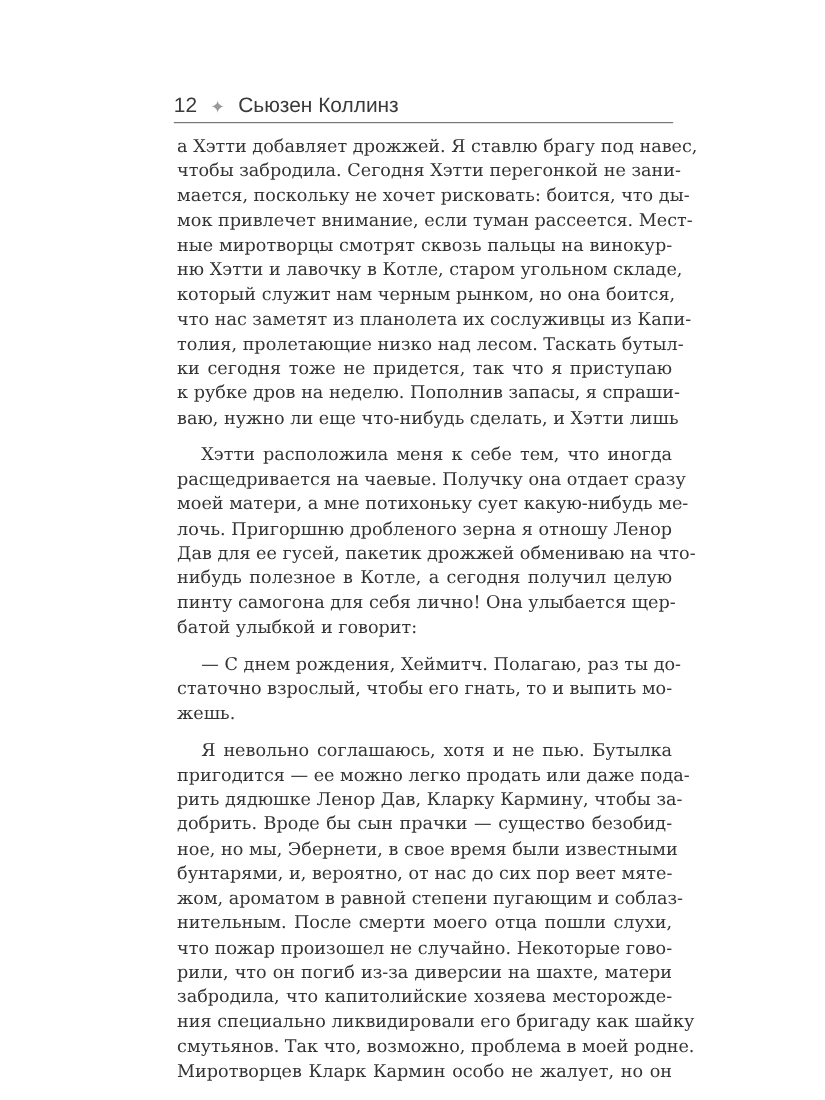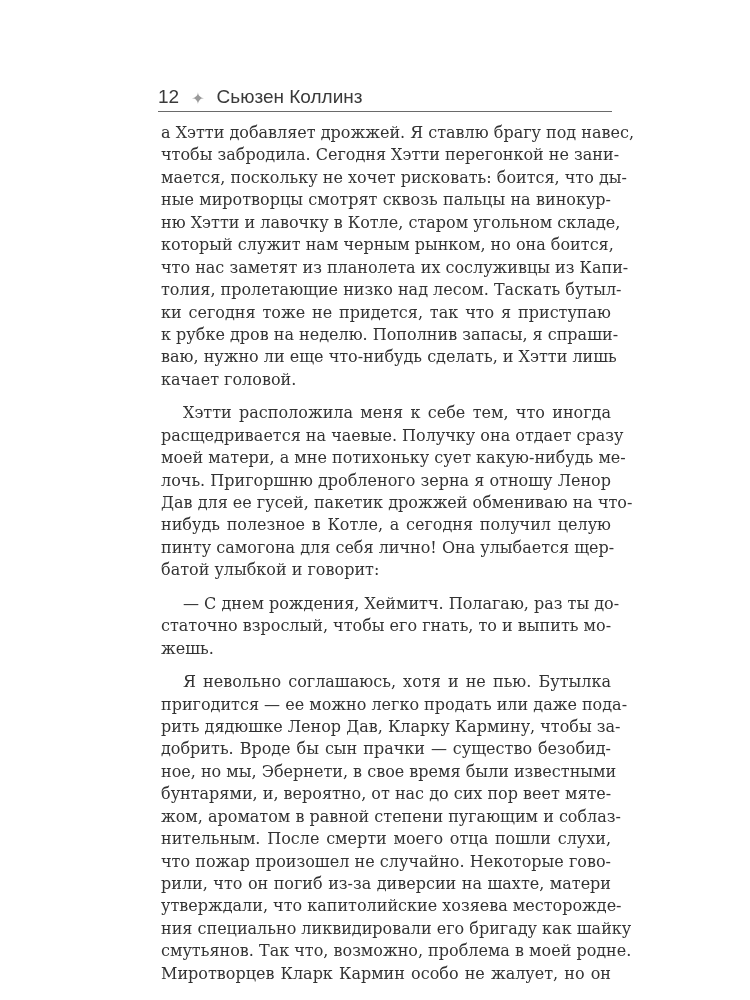--- a/index.html
+++ b/index.html
@@ -28,29 +28,29 @@
   <div class="running-head">
     <span class="folio">12</span>
     <span class="star">✦</span>
     <span class="author">Сьюзен Коллинз</span>
   </div>
   <div class="rule"></div>
   <div class="body-text" id="body-text">
       <div class="line">а Хэтти добавляет дрожжей. Я ставлю брагу под навес,</div>
       <div class="line">чтобы забродила. Сегодня Хэтти перегонкой не зани-</div>
       <div class="line">мается, поскольку не хочет рисковать: боится, что ды-</div>
+      <div class="line">мок привлечет внимание, если туман рассеется. Мест-</div>
       <div class="line">ные миротворцы смотрят сквозь пальцы на винокур-</div>
       <div class="line">ню Хэтти и лавочку в Котле, старом угольном складе,</div>
       <div class="line">который служит нам черным рынком, но она боится,</div>
       <div class="line">что нас заметят из планолета их сослуживцы из Капи-</div>
       <div class="line">толия, пролетающие низко над лесом. Таскать бутыл-</div>
       <div class="line">ки сегодня тоже не придется, так что я приступаю</div>
       <div class="line">к рубке дров на неделю. Пополнив запасы, я спраши-</div>
       <div class="line">ваю, нужно ли еще что-нибудь сделать, и Хэтти лишь</div>
-      <div class="line last">качает головой.</div>
       <div class="line indent">Хэтти расположила меня к себе тем, что иногда</div>
       <div class="line">расщедривается на чаевые. Получку она отдает сразу</div>
       <div class="line">моей матери, а мне потихоньку сует какую-нибудь ме-</div>
       <div class="line">лочь. Пригоршню дробленого зерна я отношу Ленор</div>
       <div class="line">Дав для ее гусей, пакетик дрожжей обмениваю на что-</div>
       <div class="line">нибудь полезное в Котле, а сегодня получил целую</div>
       <div class="line">пинту самогона для себя лично! Она улыбается щер-</div>
       <div class="line last">батой улыбкой и говорит:</div>
       <div class="line indent">— С днем рождения, Хеймитч. Полагаю, раз ты до-</div>
       <div class="line">статочно взрослый, чтобы его гнать, то и выпить мо-</div>
@@ -58,18 +58,18 @@
       <div class="line indent">Я невольно соглашаюсь, хотя и не пью. Бутылка</div>
       <div class="line">пригодится — ее можно легко продать или даже пода-</div>
       <div class="line">рить дядюшке Ленор Дав, Кларку Кармину, чтобы за-</div>
       <div class="line">добрить. Вроде бы сын прачки — существо безобид-</div>
       <div class="line">ное, но мы, Эбернети, в свое время были известными</div>
       <div class="line">бунтарями, и, вероятно, от нас до сих пор веет мяте-</div>
       <div class="line">жом, ароматом в равной степени пугающим и соблаз-</div>
       <div class="line">нительным. После смерти моего отца пошли слухи,</div>
       <div class="line">что пожар произошел не случайно. Некоторые гово-</div>
       <div class="line">рили, что он погиб из-за диверсии на шахте, матери</div>
-      <div class="line">утверждали, что капитолийские хозяева месторожде-</div>
+      <div class="line">забродила, что капитолийские хозяева месторожде-</div>
       <div class="line">ния специально ликвидировали его бригаду как шайку</div>
       <div class="line">смутьянов. Так что, возможно, проблема в моей родне.</div>
       <div class="line">Миротворцев Кларк Кармин особо не жалует, но он</div>
     </div>
 </div>
 
 </body></html>

